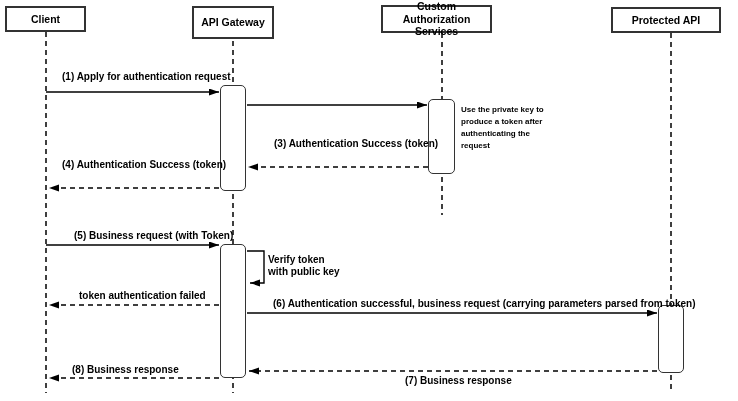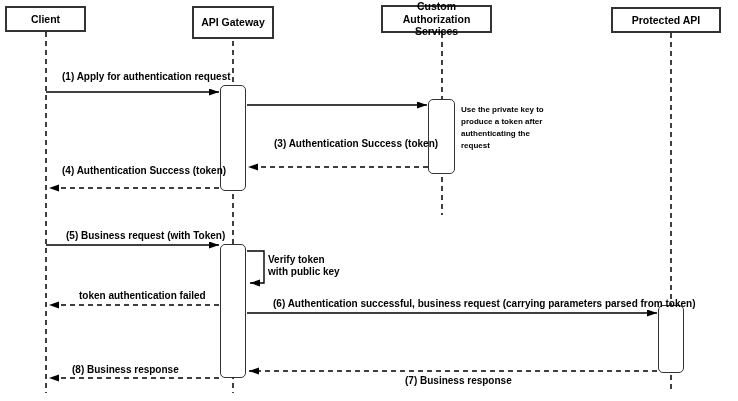--- a/index.html
+++ b/index.html
@@ -108,22 +108,22 @@
     <span>Protected API</span>
   </div>
 
   <div class="activation" style="left:220px; top:85px; width:26px; height:106px;"></div>
   <div class="activation" style="left:428px; top:99px; width:27px; height:75px;"></div>
   <div class="activation" style="left:220px; top:244px; width:26px; height:134px;"></div>
   <div class="activation" style="left:658px; top:305px; width:26px; height:68px;"></div>
 
   <div class="msg-label" style="left:62px; top:72px;">(1) Apply for authentication request</div>
   <div class="msg-label" style="left:274px; top:139px;">(3) Authentication Success (token)</div>
-  <div class="msg-label" style="left:62px; top:166px;text-align:center;">(4) Authentication Success (token)</div>
-  <div class="msg-label" style="left:66px; top:231px;text-align:right;">(5) Business request (with Token)</div>
+  <div class="msg-label" style="left:62px; top:160px;text-align:center;">(4) Authentication Success (token)</div>
+  <div class="msg-label" style="left:74px; top:231px;text-align:right;">(5) Business request (with Token)</div>
   <div class="msg-label multiline" style="left:268px; top:254px;">Verify token
 with public key</div>
   <div class="msg-label" style="left:79px; top:291px;">token authentication failed</div>
   <div class="msg-label" style="left:273px; top:299px;">(6) Authentication successful, business request (carrying parameters parsed from token)</div>
   <div class="msg-label" style="left:405px; top:351px;margin-top:25px;">(7) Business response</div>
   <div class="msg-label" style="left:72px; top:365px;">(8) Business response</div>
 
   <div class="note-text" style="left:461px; top:104px;">Use the private key to produce a token after authenticating the request</div>
 
 </div>

